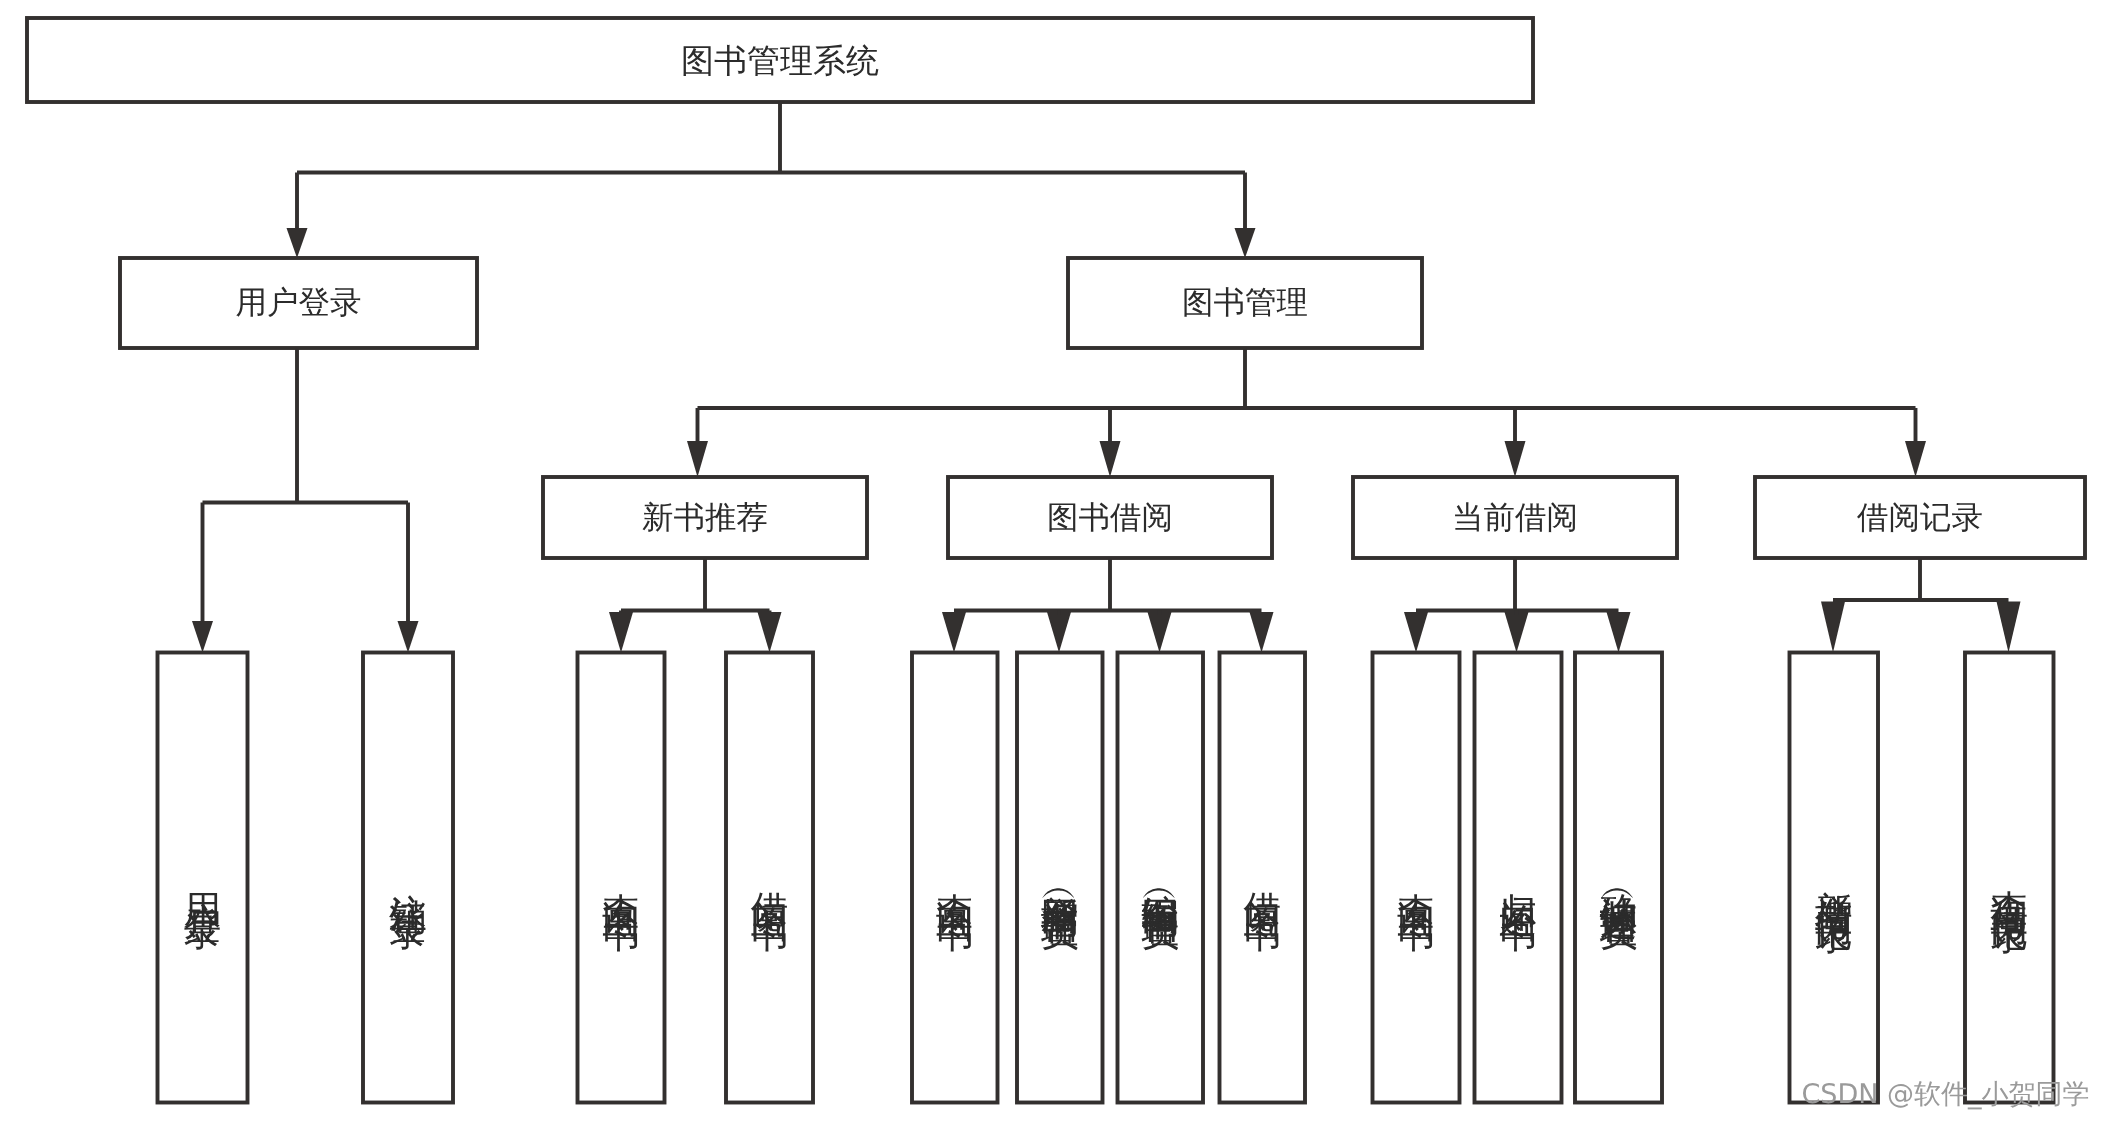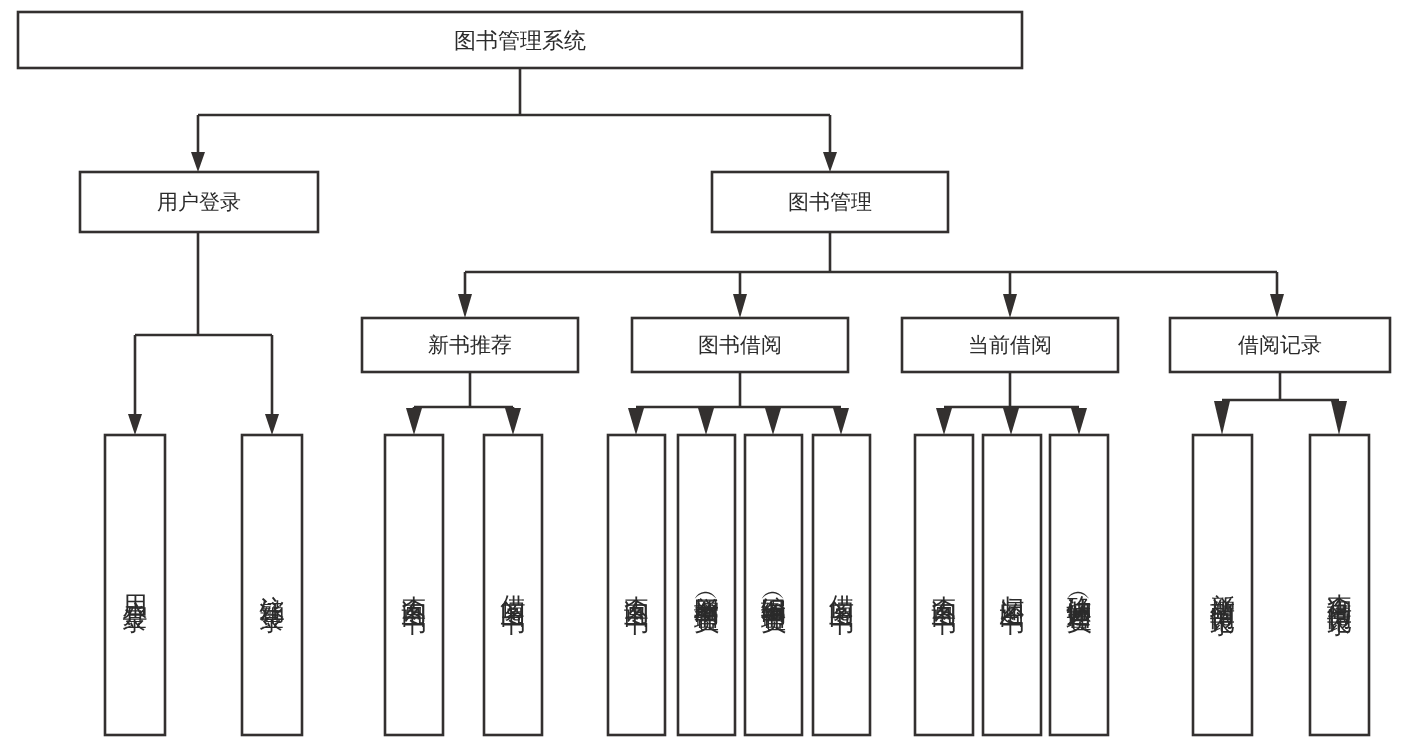--- a/index.html
+++ b/index.html
@@ -231,13 +231,14 @@
   <div class="leaf-label" style="left:745px; top:435px; width:57px; height:300px; letter-spacing:2px;">编辑图书（管理员）</div>
   <div class="leaf-label" style="left:813px; top:435px; width:57px; height:300px;">借阅图书</div>
 
   <div class="leaf-label" style="left:915px; top:435px; width:58px; height:300px;">查询图书</div>
   <div class="leaf-label" style="left:983px; top:435px; width:58px; height:300px;">归还图书</div>
   <div class="leaf-label" style="left:1050px; top:435px; width:58px; height:300px; letter-spacing:2px;">确认归还（管理员）</div>
 
   <div class="leaf-label" style="left:1193px; top:435px; width:59px; height:300px; letter-spacing:4px;">新增借阅记录</div>
   <div class="leaf-label" style="left:1310px; top:435px; width:59px; height:300px; letter-spacing:4px;">查询借阅记录</div>
 
+  <div class="watermark">CSDN @软件_小贺同学</div>
 </div>
 
 </body></html>

